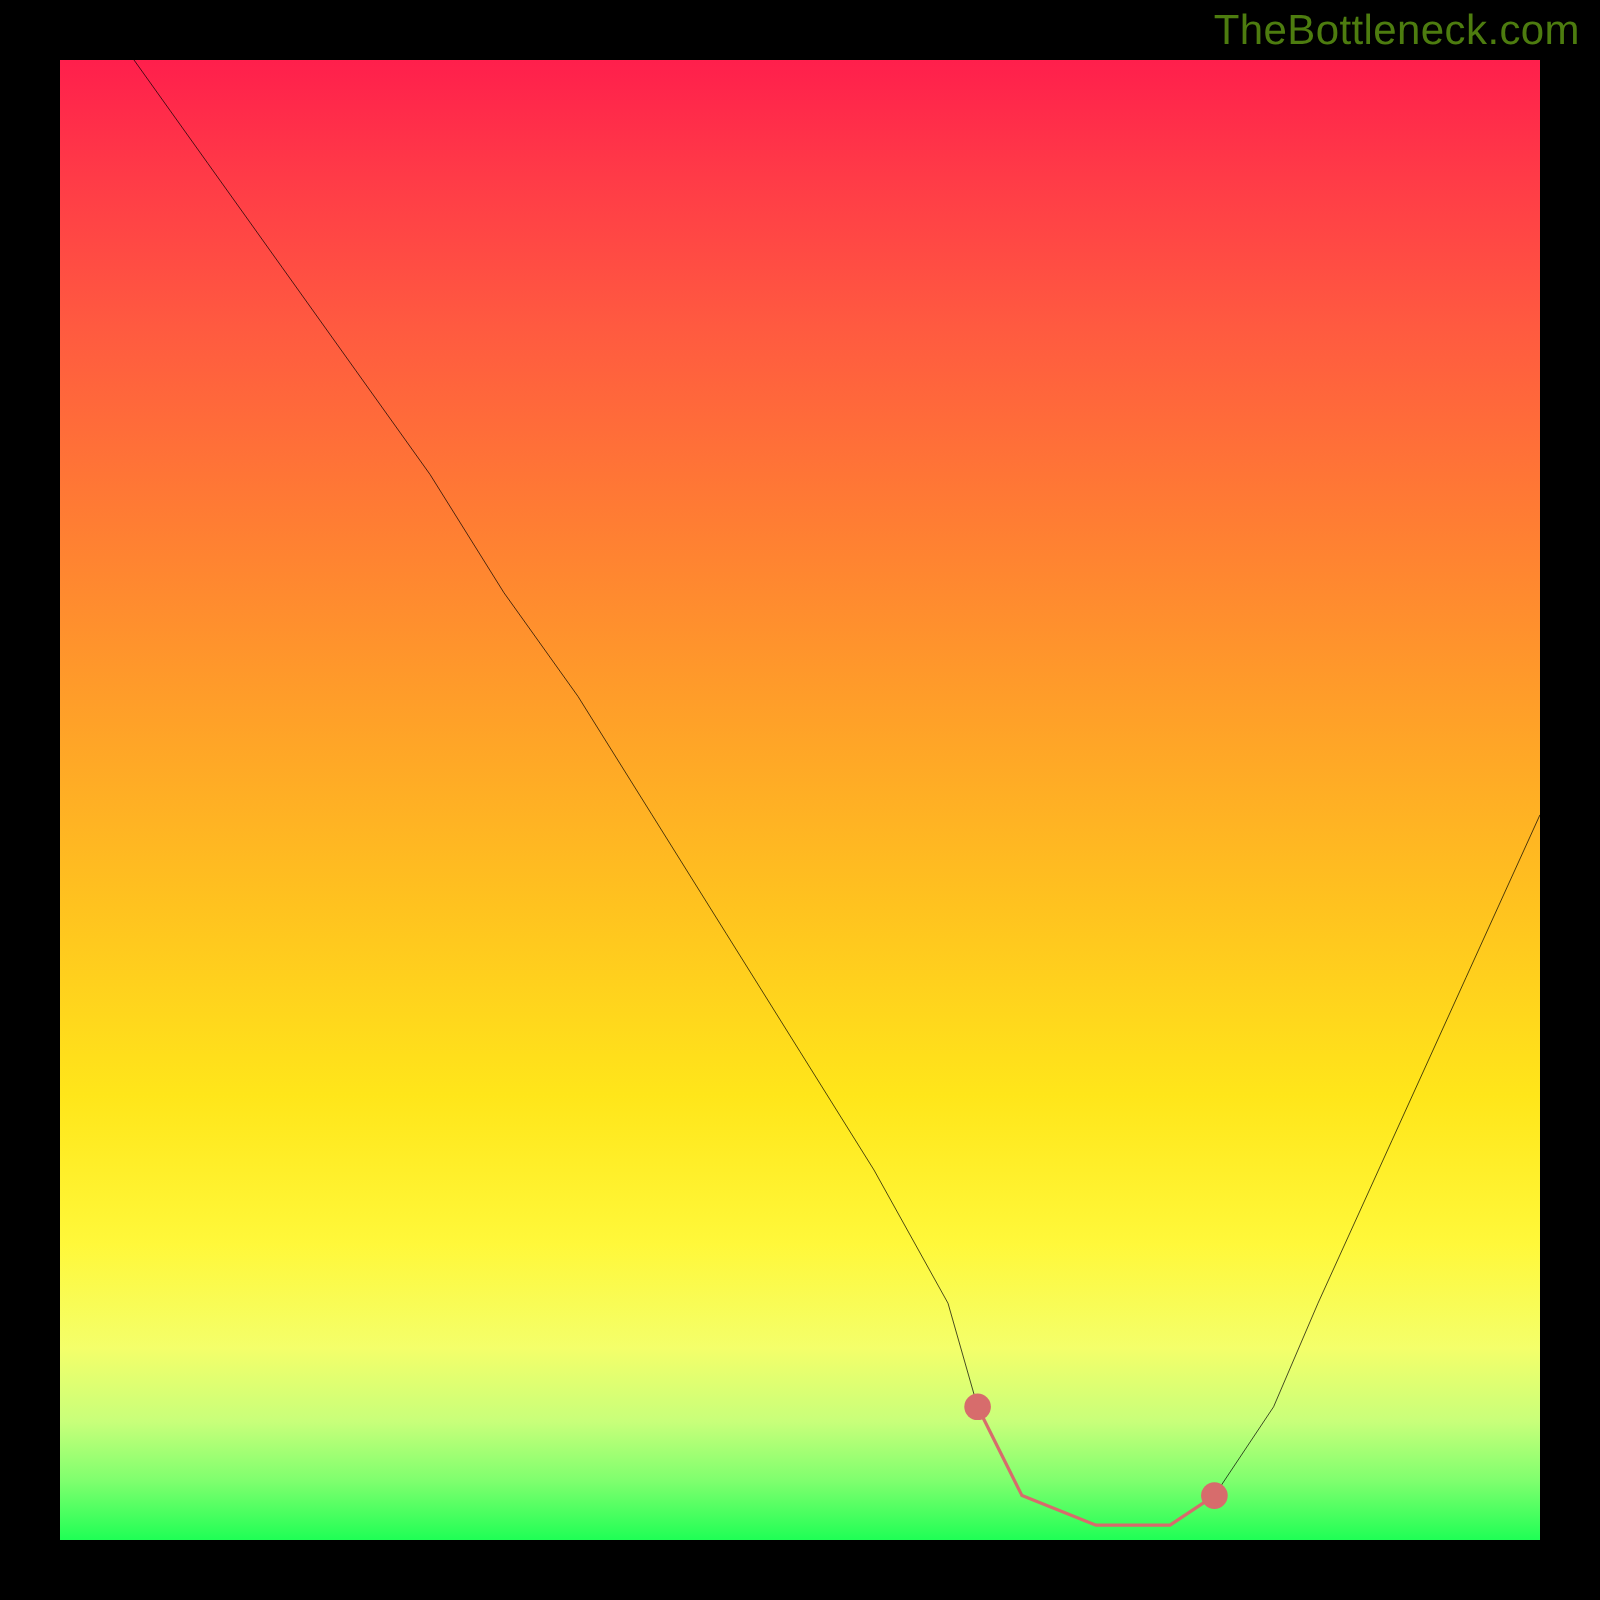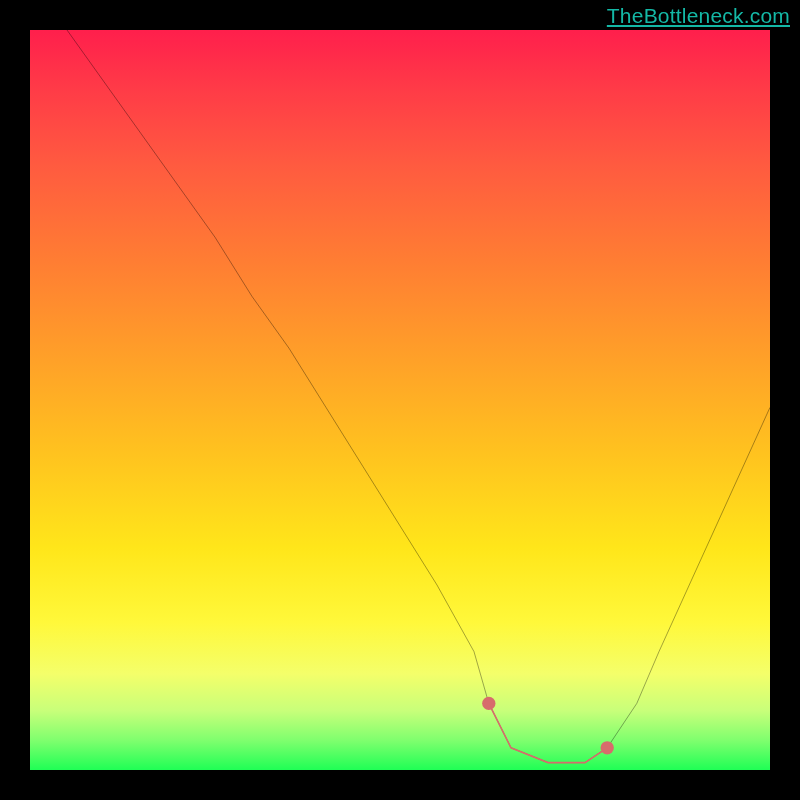--- a/index.html
+++ b/index.html
@@ -14,26 +14,25 @@
   .frame {
     position: relative;
     width: 800px;
     height: 800px;
     background: #000;
   }
   .watermark {
     position: absolute;
     top: 4px;
     right: 10px;
-    color: #14b8a6;
+    color: #4d7c0f;
     font-size: 21px;
     font-weight: 500;
     z-index: 5;
     letter-spacing: 0.2px;
-    text-decoration: underline;
   }
   .plot-area {
     position: absolute;
     left: 30px;
     top: 30px;
     width: 740px;
     height: 740px;
     overflow: hidden;
   }
   .gradient-bg {

